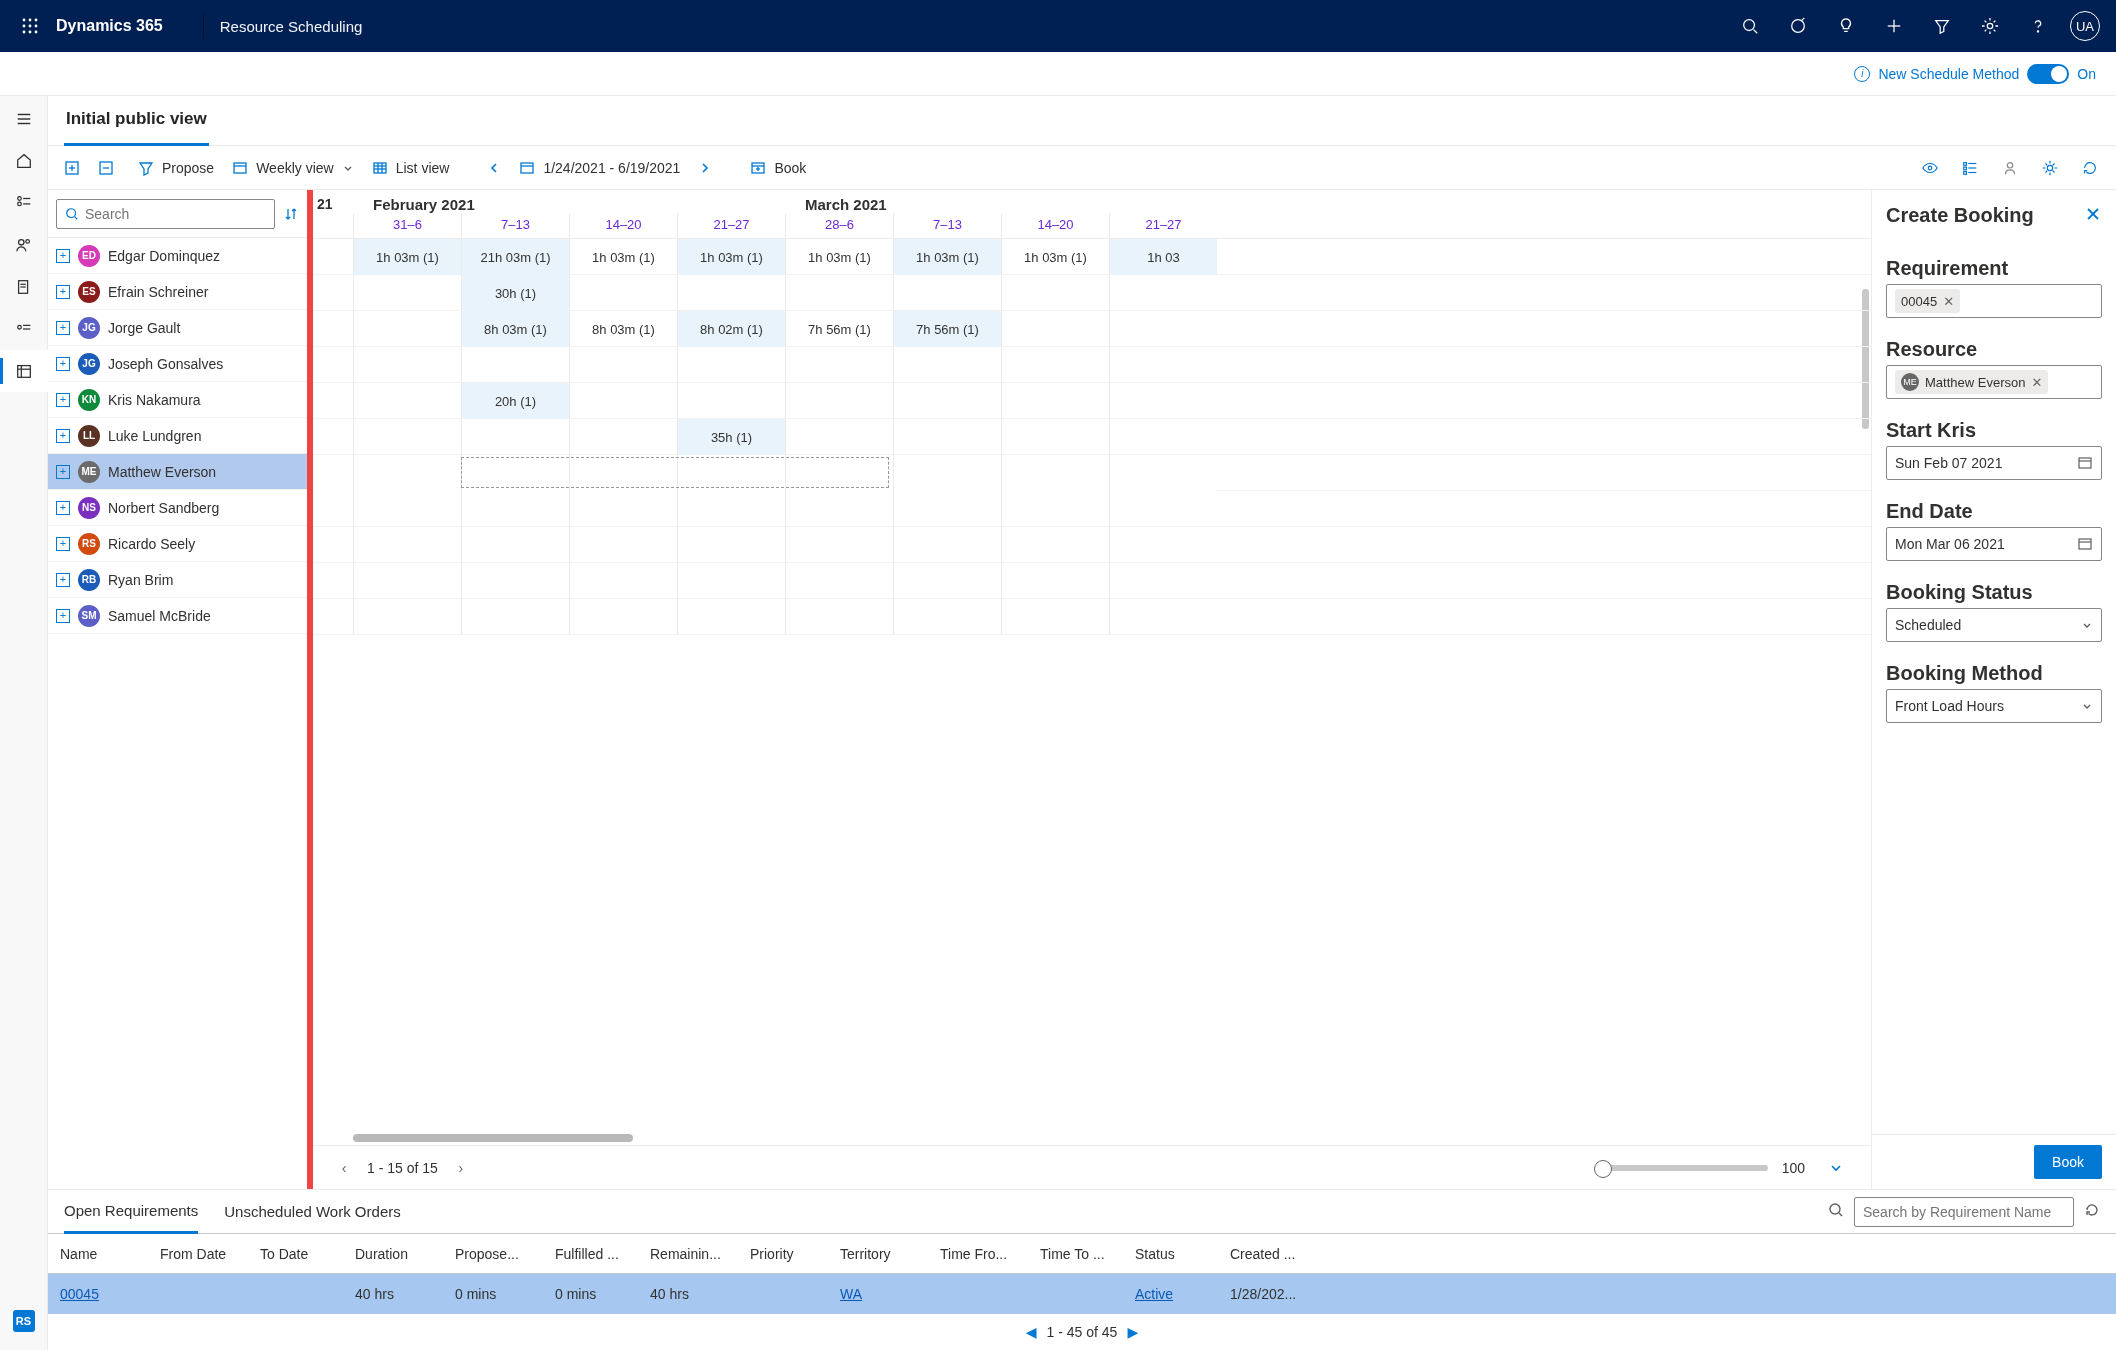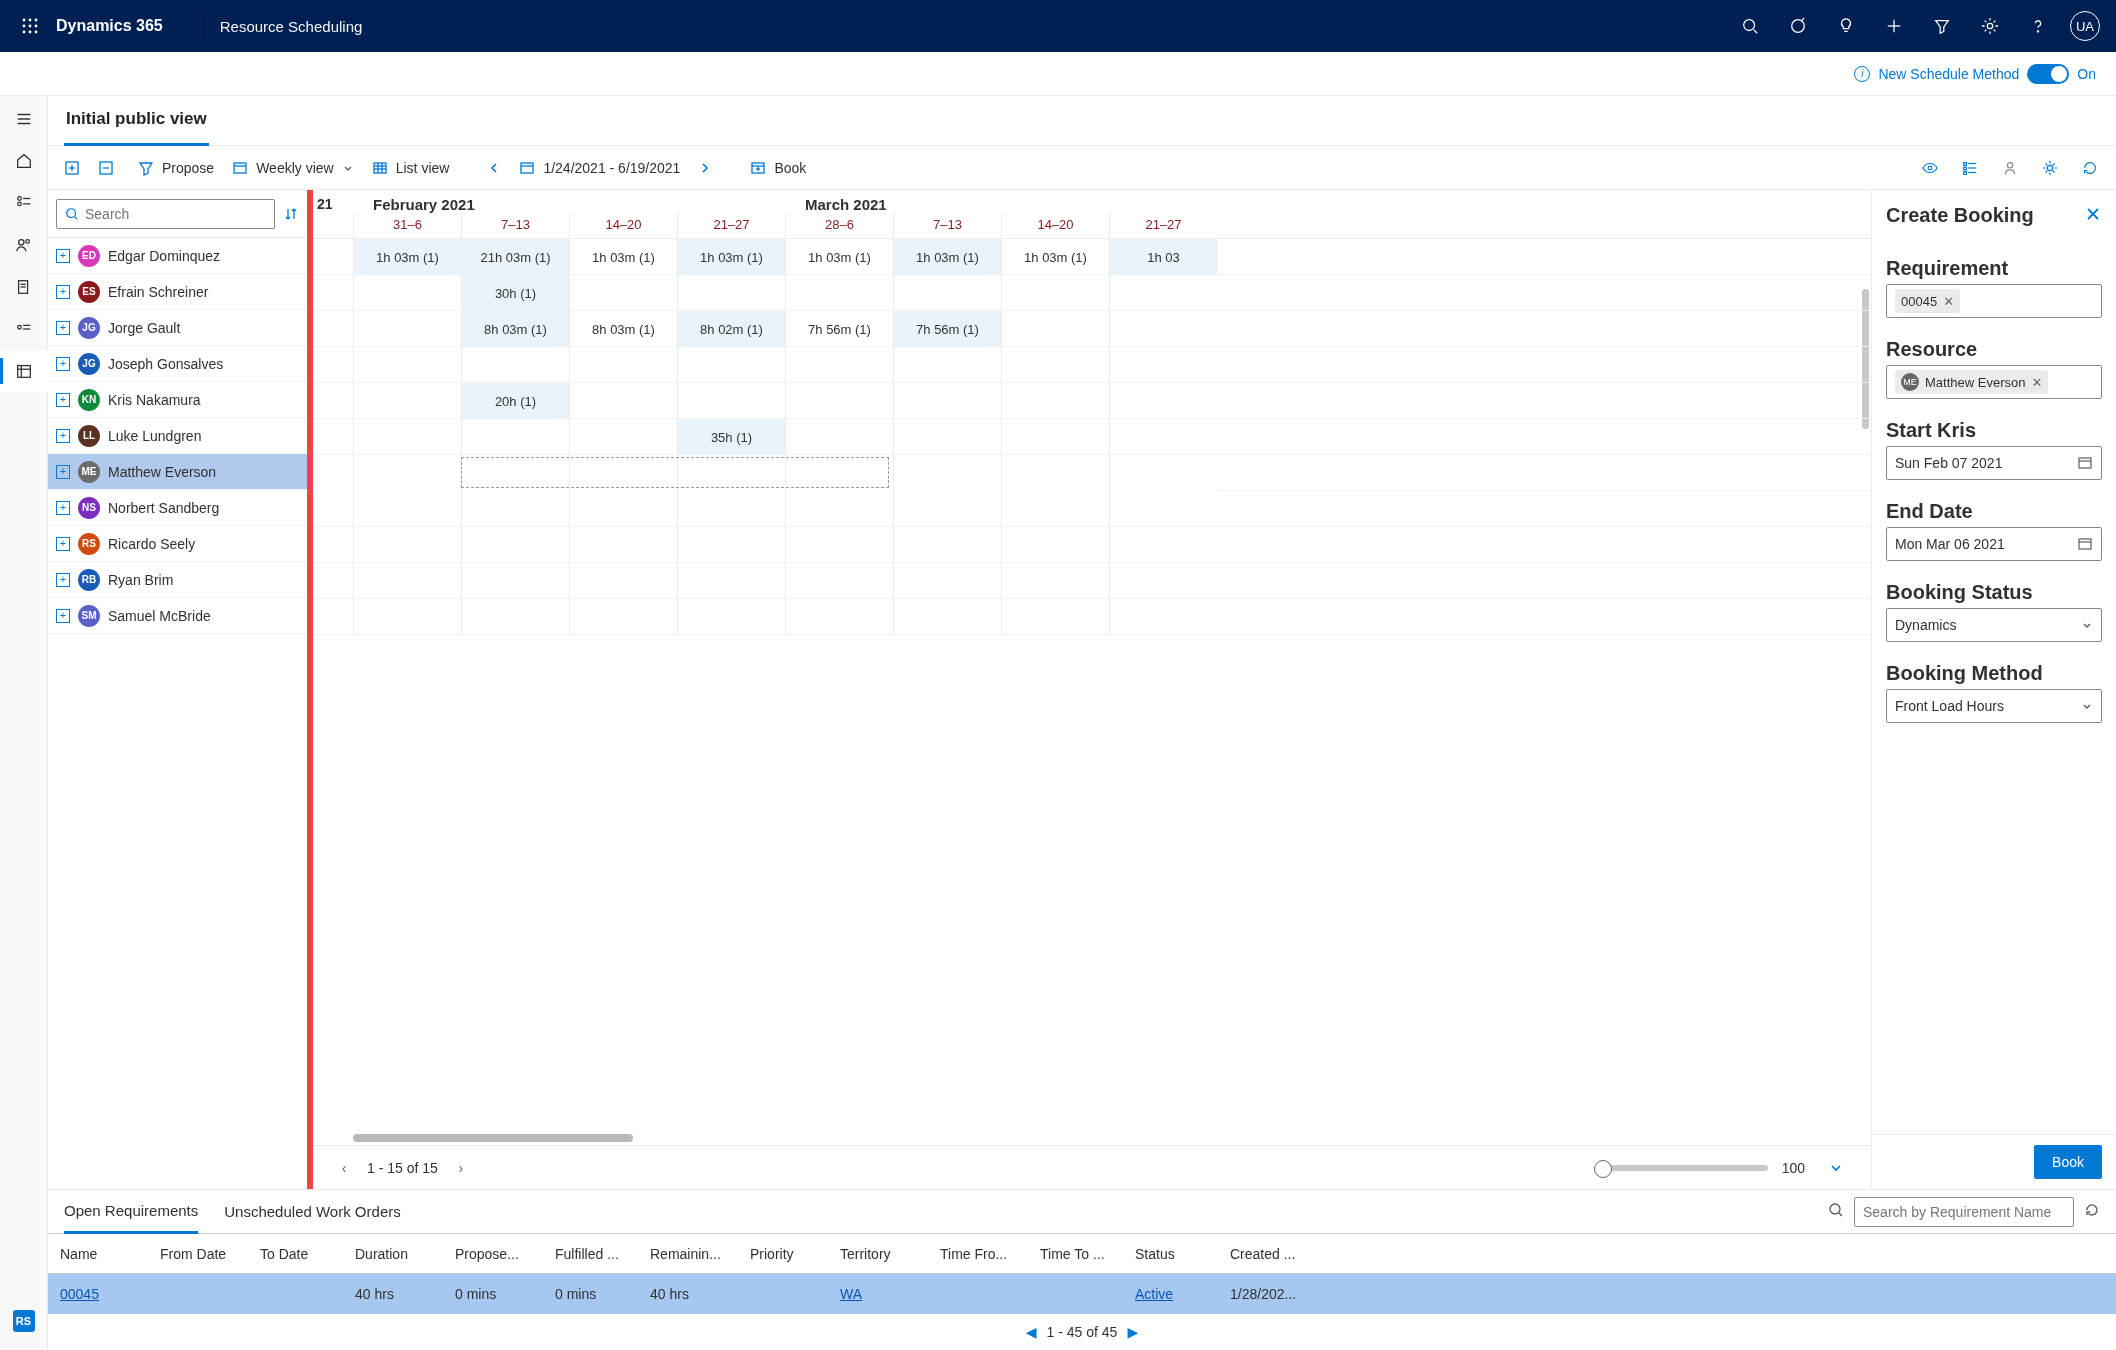--- a/index.html
+++ b/index.html
@@ -44,21 +44,21 @@
 .res-row{height:36px;display:flex;align-items:center;padding:0 8px;gap:8px;cursor:pointer;border-bottom:1px solid #f3f2f1}
 .res-row.selected{background:#b0c9ec}
 .expand-sq{width:14px;height:14px;border:1.2px solid #0078d4;display:flex;align-items:center;justify-content:center;color:#0078d4;font-size:11px;line-height:1}
 .res-avatar{width:22px;height:22px;border-radius:50%;color:#fff;font-size:10px;font-weight:600;display:flex;align-items:center;justify-content:center;flex-shrink:0}
 .res-name{font-size:14px}
 .grid-pane{flex:1;display:flex;flex-direction:column;min-width:0;position:relative}
 .grid-header{border-bottom:1px solid #edebe9;background:#fff}
 .gh-months{display:flex}
 .gh-month{font-weight:600;font-size:15px;padding:6px 0 0 20px;color:#323130}
 .gh-weeks{display:flex}
-.gh-week{text-align:center;border-left:1px solid #edebe9;color:#7f1d1d;font-size:13px;padding:4px 0 6px}
+.gh-week{text-align:center;border-left:1px solid #edebe9;color:#6d28d9;font-size:13px;padding:4px 0 6px}
 .grid-body{flex:1;overflow:auto;position:relative}
 .grid-row{height:36px;display:flex;border-bottom:1px solid #f3f2f1;position:relative}
 .grid-row.selected .cell{background:#fff}
 .cell{border-left:1px solid #edebe9;height:36px;display:flex;align-items:center;justify-content:center;font-size:13px;color:#333}
 .cell.filled{background:#e9f3fb}
 .dashed{position:absolute;top:2px;bottom:2px;border:1px dashed #999;pointer-events:none}
 .hs-bar{height:14px;display:flex;align-items:center}
 .hs-track{height:8px;background:#b9b9b9;border-radius:4px;margin-left:40px;width:280px}
 .grid-footer{height:44px;border-top:1px solid #edebe9;display:flex;align-items:center;padding:0 18px;gap:10px}
 .pager-ar{width:26px;height:26px;display:flex;align-items:center;justify-content:center;cursor:pointer;color:#605e5c}
@@ -611,21 +611,21 @@
           <div class="fld-label">End Date</div>
           <div class="fld-box">
               <span>Mon Mar 06 2021</span>
               <svg width="16" height="16" viewBox="0 0 16 16" stroke="#605e5c" fill="none" stroke-width="1.2">
                 <rect x="2" y="3" width="12" height="10"></rect>
                 <line x1="2" y1="6" x2="14" y2="6"></line>
               </svg>
             </div>
           <div class="fld-label">Booking Status</div>
           <div class="fld-box">
-              <span>Dynamics</span>
+              <span>Scheduled</span>
               <svg width="12" height="12" viewBox="0 0 12 12" stroke="#605e5c" fill="none" stroke-width="1.4">
                 <path d="M3 5l3 3 3-3"></path>
               </svg>
             </div>
           <div class="fld-label">Booking Method</div>
           <div class="fld-box">
               <span>Front Load Hours</span>
               <svg width="12" height="12" viewBox="0 0 12 12" stroke="#605e5c" fill="none" stroke-width="1.4">
                 <path d="M3 5l3 3 3-3"></path>
               </svg>

